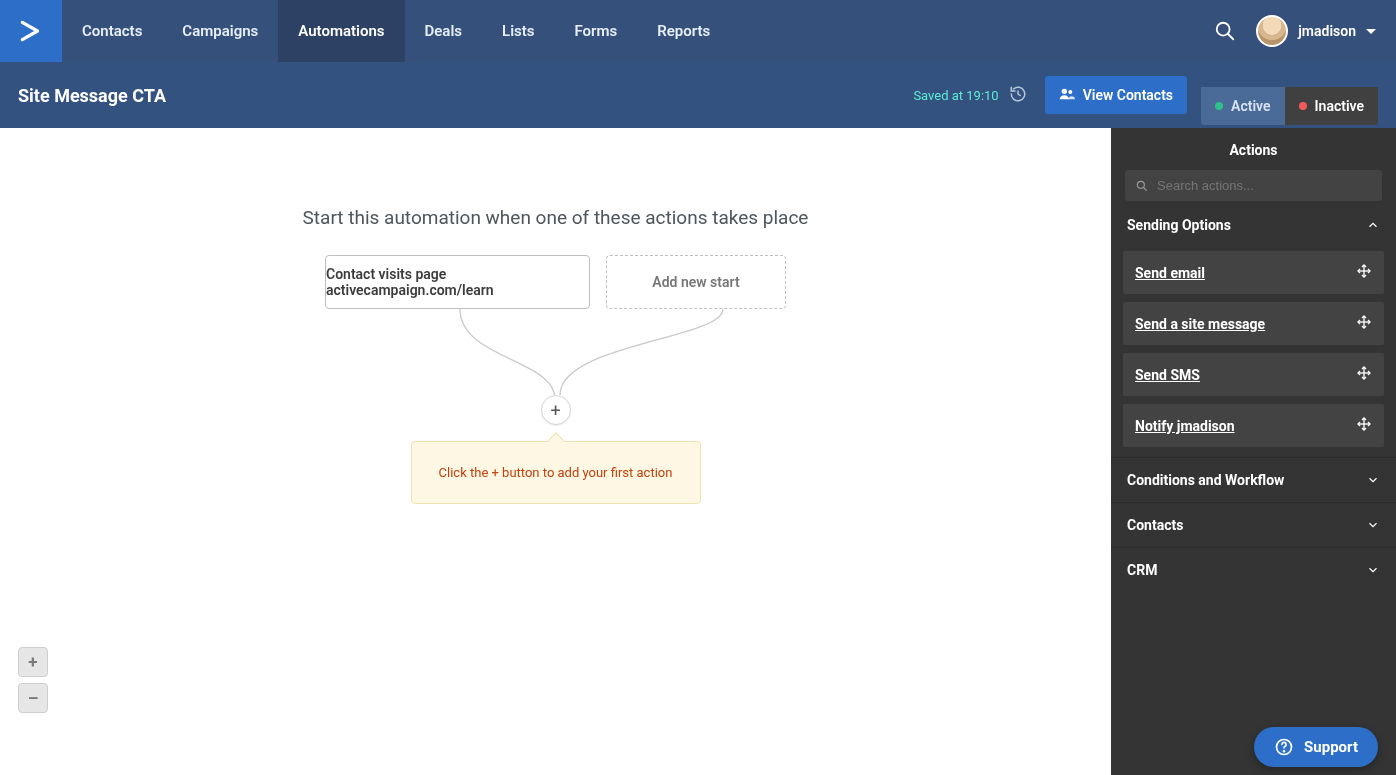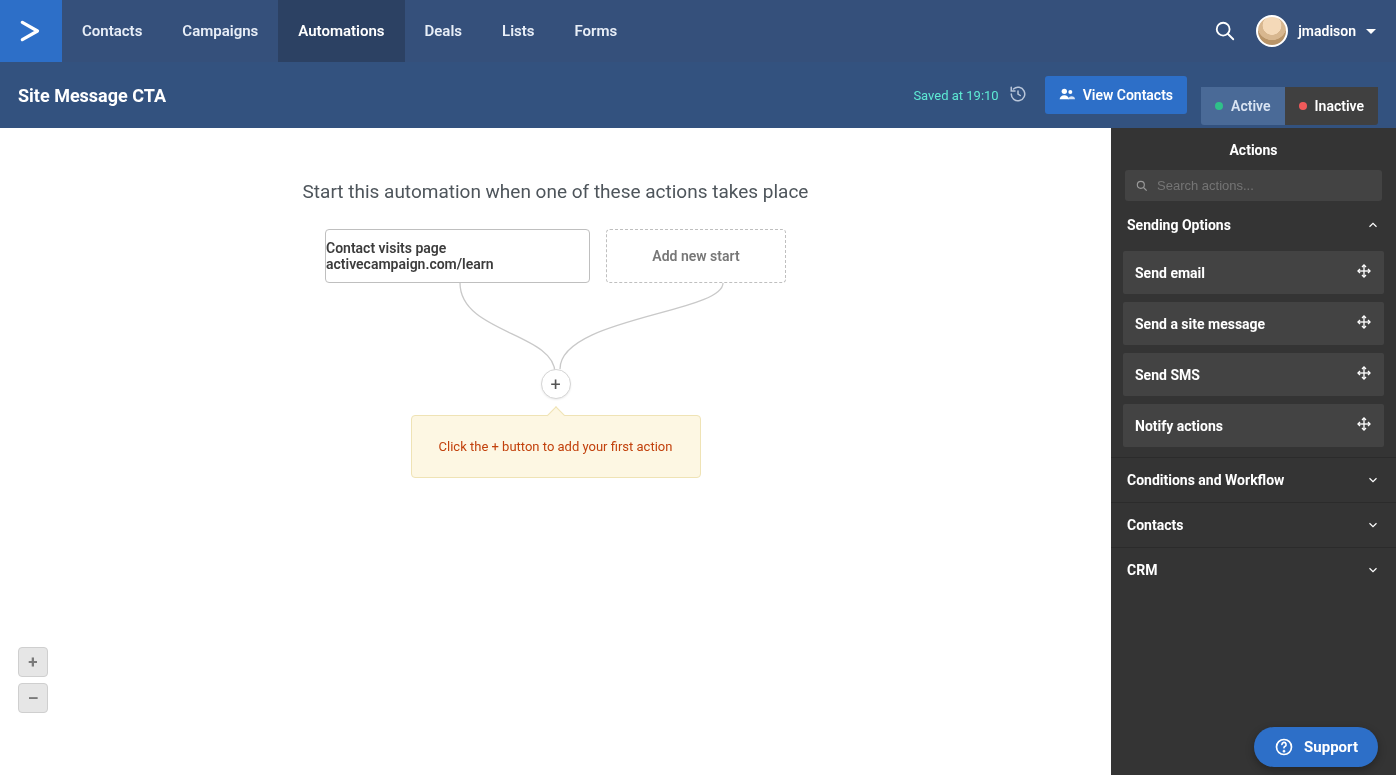--- a/index.html
+++ b/index.html
@@ -34,21 +34,21 @@
   .dot-green { background:#2fc089; }
   .dot-red { background:#f05a5a; }
   .people-icon svg { width:16px; height:16px; fill:#fff; }
 
   
   .main { display:flex; height:calc(775px - 62px - 66px); }
   .canvas { flex:1; position:relative; background:#fff; }
   .sidebar { width:285px; background:#343434; color:#fff; display:flex; flex-direction:column; position:relative; }
 
   
-  .flow-title { text-align:center; font-size:19px; color:#4e555b; margin-top:52px; font-weight:400; }
+  .flow-title { text-align:center; font-size:19px; color:#4e555b; margin-top:78px; font-weight:400; }
   .start-row { display:flex; justify-content:center; gap:16px; margin-top:26px; }
   .start-box { width:265px; height:54px; border:1px solid #bfbfbf; border-radius:4px; display:flex; align-items:center; justify-content:center; font-size:14px; font-weight:600; color:#3c3c3c; background:#fff; cursor:pointer; }
   .start-box.dashed { border:1.5px dashed #bfbfbf; color:#777; font-weight:600; width:180px; }
   .connectors { position:relative; height:110px; }
   .connectors svg { position:absolute; left:0; top:0; }
   .plus-circle { position:absolute; left:50%; transform:translateX(-50%); top:86px; width:30px; height:30px; border-radius:50%; background:#fff; border:1px solid #d5d5d5; display:flex; align-items:center; justify-content:center; font-size:18px; color:#555; cursor:pointer; box-shadow:0 1px 2px rgba(0,0,0,0.08); }
   .hint-box { width:290px; margin:22px auto 0; background:#fdf7e3; border:1px solid #efe3b5; border-radius:4px; padding:23px 10px; text-align:center; font-size:13px; color:#c2410c; position:relative; }
   .hint-box::before { content:""; position:absolute; top:-7px; left:50%; transform:translateX(-50%) rotate(45deg); width:12px; height:12px; background:#fdf7e3; border-left:1px solid #efe3b5; border-top:1px solid #efe3b5; }
 
   .zoom-controls { position:absolute; left:18px; bottom:62px; display:flex; flex-direction:column; gap:6px; }
@@ -57,21 +57,21 @@
   
   .side-title { text-align:center; font-size:14px; font-weight:700; padding:14px 0 12px; }
   .search-box { margin:0 14px 2px; background:#434343; border-radius:3px; display:flex; align-items:center; gap:8px; padding:8px 10px; }
   .search-box input { flex:1; background:transparent; border:none; outline:none; color:#cfcfcf; font-size:13px; }
   .search-box svg { width:14px; height:14px; stroke:#9a9a9a; }
 
   .accordion-header { display:flex; align-items:center; justify-content:space-between; padding:14px 16px; font-size:14px; font-weight:700; cursor:pointer; border-top:1px solid #2b2b2b; }
   .accordion-header.first { border-top:none; }
   .accordion-header .chev { width:14px; height:14px; }
   .action-list { padding:4px 12px 10px; display:flex; flex-direction:column; gap:8px; }
-  .action-item { display:flex; align-items:center; justify-content:space-between; background:#434343; border-radius:2px; padding:12px 12px; font-size:14px; font-weight:700; cursor:grab; }
+  .action-item { display:flex; align-items:center; justify-content:space-between; background:#434343; border-radius:2px; padding:12px 12px; font-size:14px; font-weight:700; cursor:grab;text-decoration:underline; }
   .move-icon svg { width:16px; height:16px; stroke:#fff; }
 
   .support-btn { position:absolute; right:18px; bottom:8px; background:#2d6fc8; color:#fff; border-radius:999px; padding:10px 20px; display:flex; align-items:center; gap:10px; font-size:15px; font-weight:700; cursor:pointer; box-shadow:0 3px 8px rgba(0,0,0,0.3); }
   .support-btn svg { width:20px; height:20px; stroke:#fff; }
 </style>
 </head>
 <body>
 
 <div class="topnav">
   <div class="logo">
@@ -79,20 +79,21 @@
         <path d="M4 4 L18 12 L4 20" fill="none" stroke="#fff" stroke-width="3" stroke-linejoin="round" stroke-linecap="round"></path>
       </svg>
   </div>
   <div class="nav-items">
     <div class="nav-item">Contacts</div>
     <div class="nav-item">Campaigns</div>
     <div class="nav-item active">Automations</div>
     <div class="nav-item">Deals</div>
     <div class="nav-item">Lists</div>
     <div class="nav-item">Forms</div>
+    <div class="nav-item">Reports</div>
   </div>
   <div class="spacer"></div>
   <div class="search-btn">
     <svg viewBox="0 0 24 24" width="22" height="22">
         <circle cx="10" cy="10" r="7" fill="none" stroke="#fff" stroke-width="2"></circle>
         <line x1="15" y1="15" x2="21" y2="21" stroke="#fff" stroke-width="2" stroke-linecap="round"></line>
       </svg>
   </div>
   <div class="user">
     <div class="avatar"></div>
@@ -203,21 +204,21 @@
         <span class="move-icon"><svg viewBox="0 0 24 24">
               <polyline points="12,3 12,21" stroke-width="2"></polyline>
               <polyline points="3,12 21,12" stroke-width="2"></polyline>
               <polyline points="9,6 12,3 15,6" fill="none" stroke-width="2"></polyline>
               <polyline points="9,18 12,21 15,18" fill="none" stroke-width="2"></polyline>
               <polyline points="6,9 3,12 6,15" fill="none" stroke-width="2"></polyline>
               <polyline points="18,9 21,12 18,15" fill="none" stroke-width="2"></polyline>
             </svg></span>
       </div>
       <div class="action-item">
-        <span>Notify actions</span>
+        <span>Notify jmadison</span>
         <span class="move-icon"><svg viewBox="0 0 24 24">
               <polyline points="12,3 12,21" stroke-width="2"></polyline>
               <polyline points="3,12 21,12" stroke-width="2"></polyline>
               <polyline points="9,6 12,3 15,6" fill="none" stroke-width="2"></polyline>
               <polyline points="9,18 12,21 15,18" fill="none" stroke-width="2"></polyline>
               <polyline points="6,9 3,12 6,15" fill="none" stroke-width="2"></polyline>
               <polyline points="18,9 21,12 18,15" fill="none" stroke-width="2"></polyline>
             </svg></span>
       </div>
     </div>

